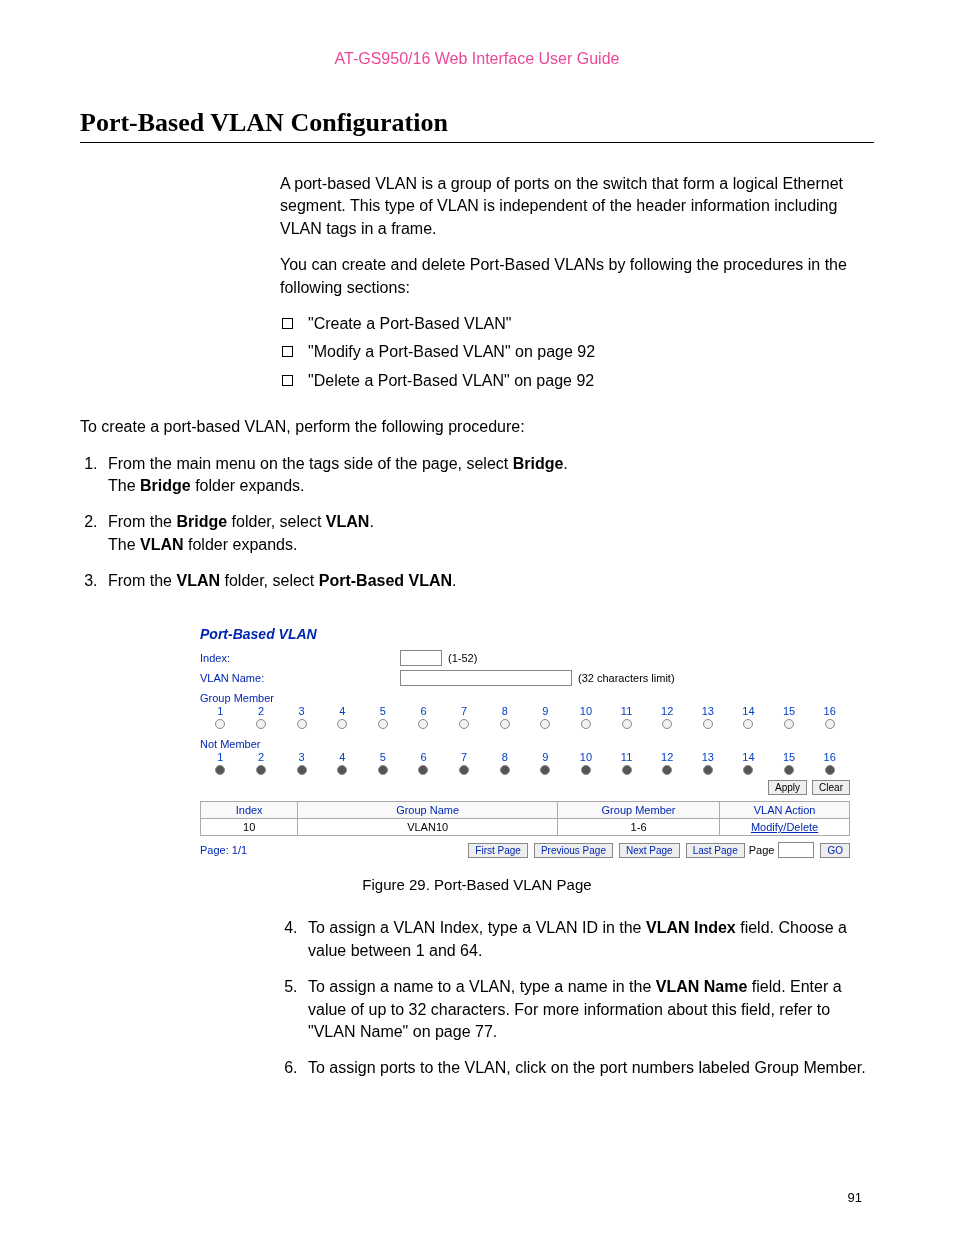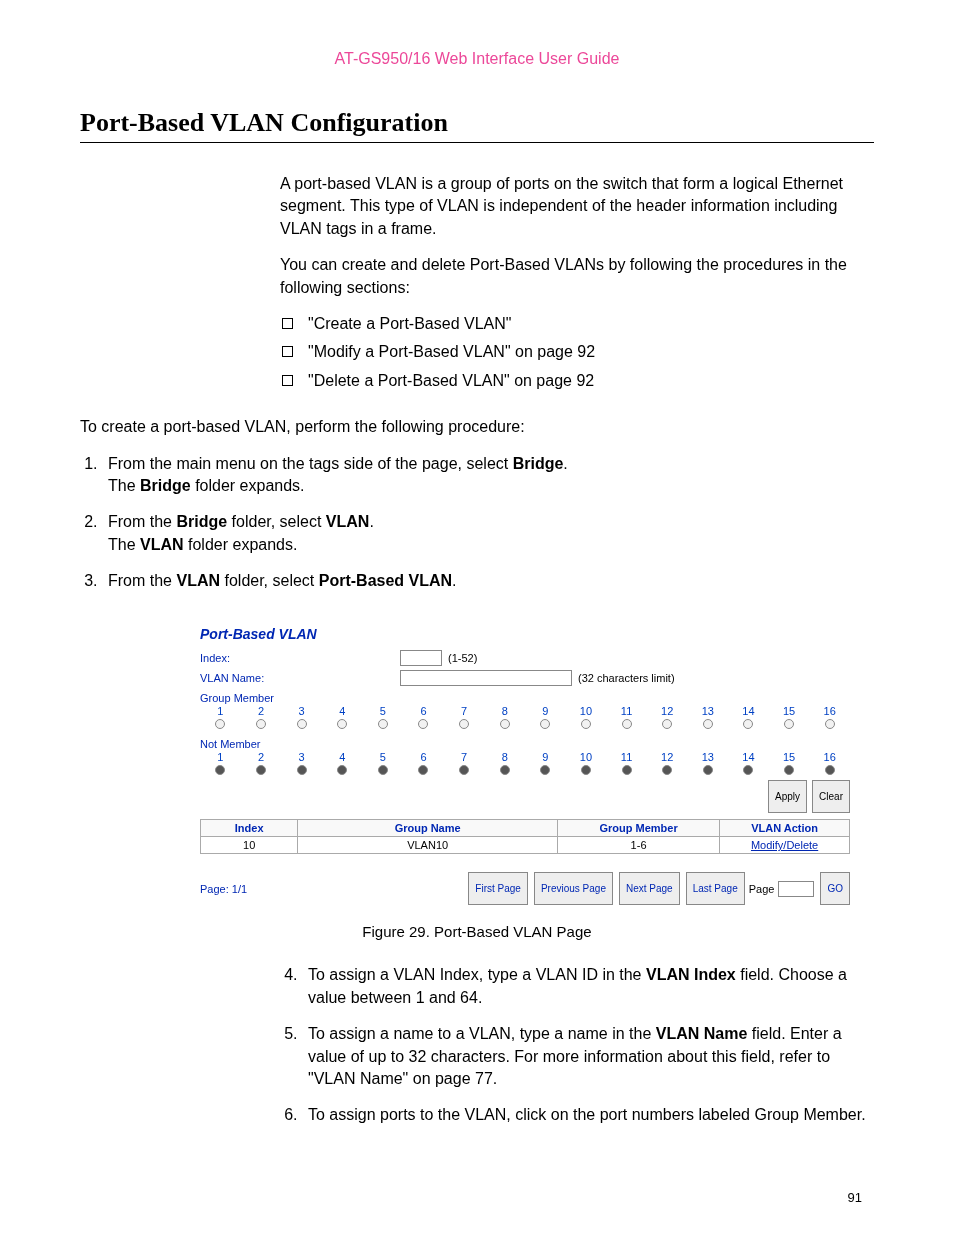--- a/index.html
+++ b/index.html
@@ -125,40 +125,40 @@
     border: 1px solid #888;
     border-radius: 50%;
     background: #f2f2f2;
   }
   .radio.sel { background: #555; }
   .btn {
     display: inline-block;
     font-size: 10px;
     background: #eee;
     border: 1px solid #888;
-    padding: 10px 6px;
+    padding: 1px 6px;
     margin-left: 2px;
   }
   .apply-row { text-align: right; margin-top: 2px; }
   table.summary {
     width: 100%;
     border-collapse: collapse;
     border: 1px solid #aaa;
     margin-top: 6px;
     font-size: 11px;
   }
   table.summary th, table.summary td {
     border: 1px solid #aaa;
     padding: 2px 4px;
     text-align: center;
   }
-  table.summary th { color: #0027b3; font-weight: bold; background: #f9f9f9; }
+  table.summary th { color: #0027b3; font-weight: normal; background: #f9f9f9; }
   table.summary td a { color: #0027b3; text-decoration: underline; }
   .pager {
-    margin-top: 18px;
+    margin-top: 6px;
     font-size: 11px;
     color: #0027b3;
     display: flex;
     align-items: center;
     gap: 4px;
   }
   .pager .spacer { flex: 1; }
   .pager .plain { color: #000; }
   .caption {
     text-align: center;

